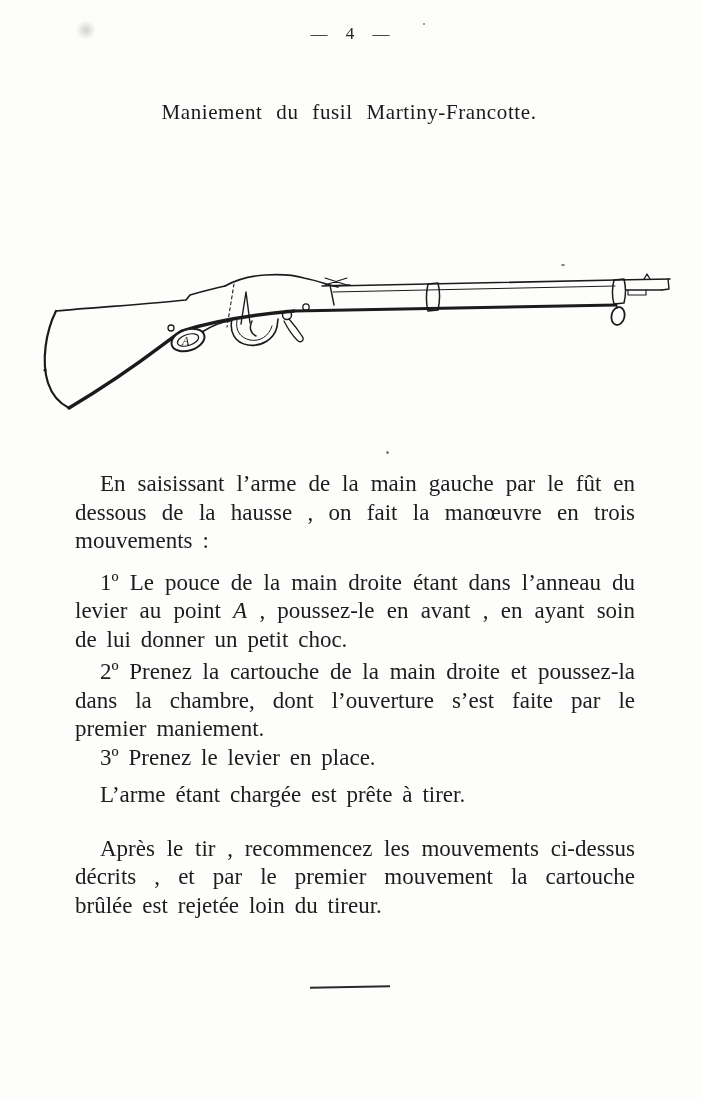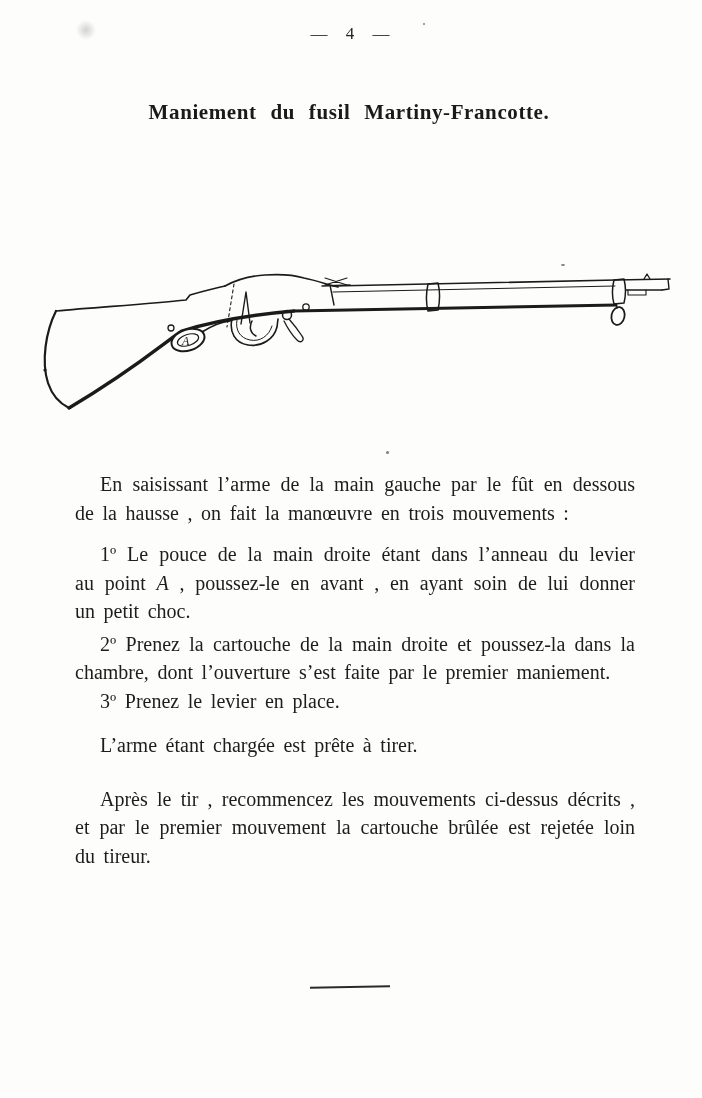--- a/index.html
+++ b/index.html
@@ -7,34 +7,34 @@
     position:relative;width:702px;height:1098px;margin:0 auto;
     background:#fdfdfc;color:#1d1d1d;overflow:hidden;
     font-family:"Liberation Serif","DejaVu Serif",serif;
   }
   .pagenum{
     position:absolute;top:24px;left:0;right:0;text-align:center;
     font-size:17px;letter-spacing:2px;word-spacing:10px;color:#242424;
   }
   .title{
     position:absolute;top:100px;left:0;right:4px;text-align:center;
-    font-size:21px;font-weight:bold;letter-spacing:0.6px;word-spacing:0.38em;
+    font-size:21px;font-weight:normal;letter-spacing:0.6px;word-spacing:0.38em;
     margin:0;color:#1a1a1a;
   }
   .figure{position:absolute;top:235px;left:38px;width:640px;height:190px;}
   .textcol{
     position:absolute;top:470px;left:75px;width:560px;
-    font-size:20px;line-height:28.5px;word-spacing:0.18em;
+    font-size:23px;line-height:28.5px;word-spacing:0.18em;
     text-align:justify;text-align-last:left;
   }
   .textcol p{margin:0;text-indent:25px;}
   .textcol p.mt-sm{margin-top:4px;}
   .textcol p.mt-md{margin-top:13px;}
   .textcol p.mt-par{margin-top:25px;}
-  .textcol p.mt-lg{margin-top:16px;}
+  .textcol p.mt-lg{margin-top:9px;}
   .textcol em{font-style:italic;}
   .endrule{
     position:absolute;top:986px;left:310px;width:80px;height:0;
     border-top:2px solid #2a2a2a;transform:rotate(-1.2deg);
   }
   .smudge{
     position:absolute;left:76px;top:20px;width:20px;height:20px;border-radius:50%;
     background:radial-gradient(closest-side,rgba(110,110,110,0.30),rgba(110,110,110,0));
   }
   .speck{position:absolute;width:3px;height:3px;border-radius:50%;background:#3a3a3a;opacity:.65;}

